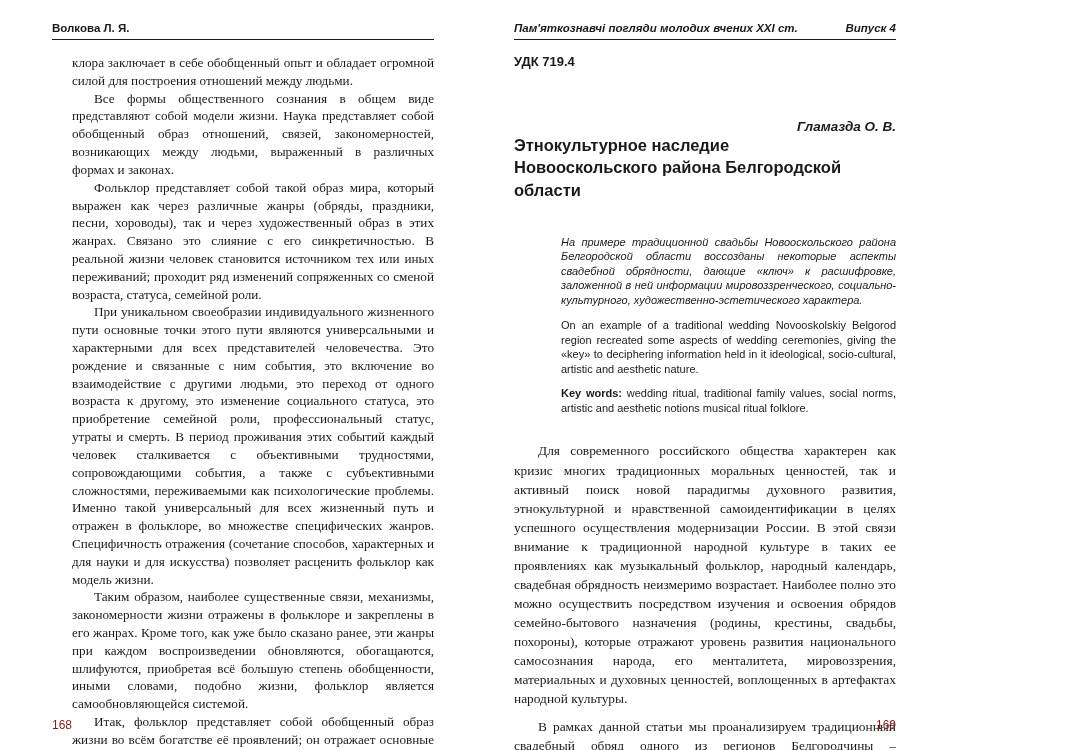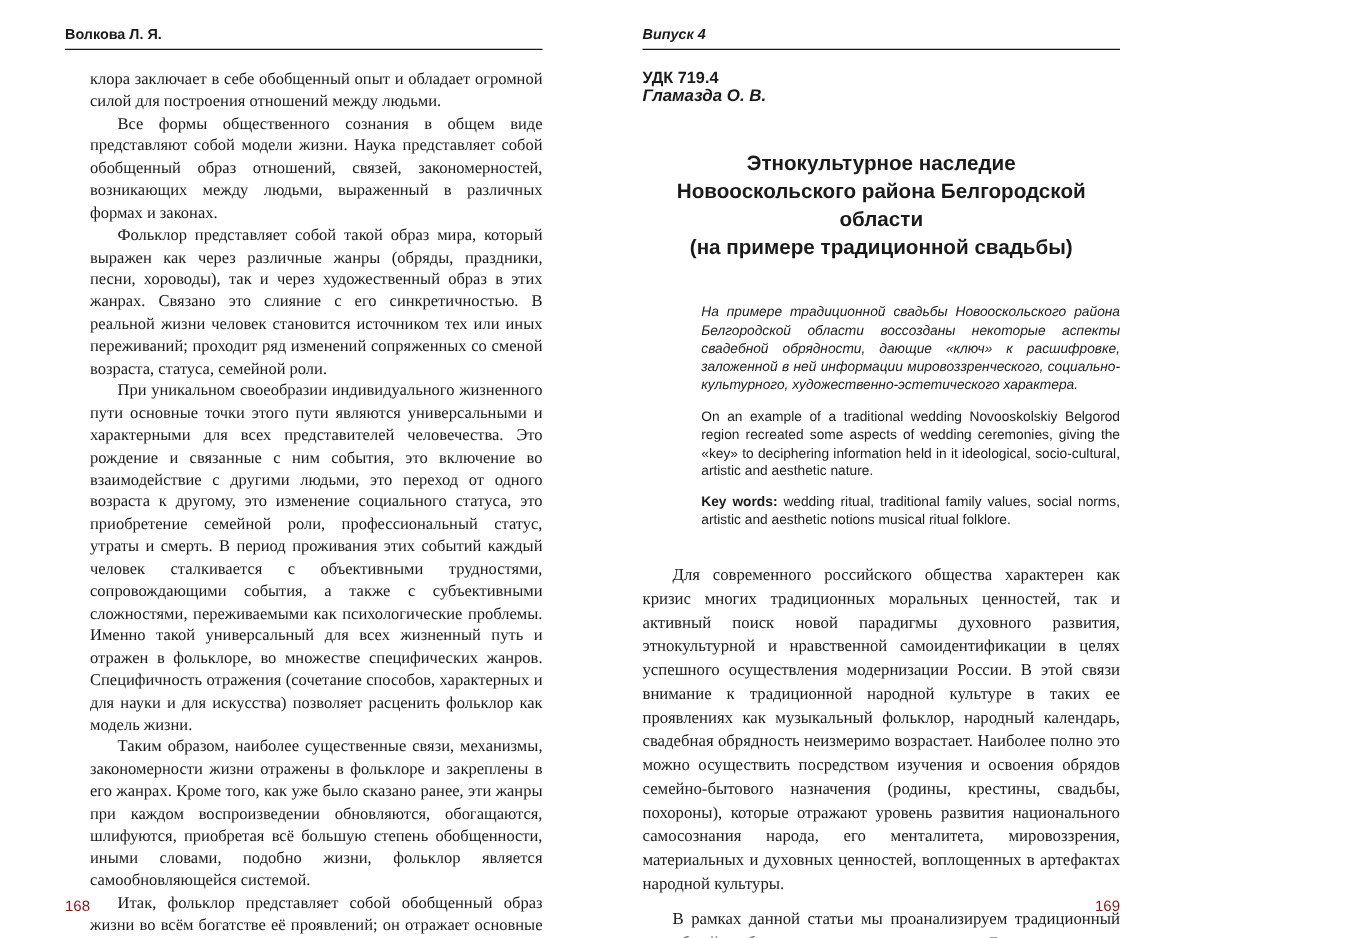--- a/index.html
+++ b/index.html
@@ -60,33 +60,33 @@
   }
   .body-col p.noindent { text-indent: 0; }
 
   .udc {
     font-family: "Liberation Sans", sans-serif;
     font-weight: 700;
     font-size: 13px;
     margin: 4px 0 0 0;
   }
   .author {
-    text-align: left;
+    text-align: right;
     font-family: "Liberation Sans", sans-serif;
     font-weight: 700;
     font-style: italic;
     font-size: 13.5px;
+    margin-top: 50px;
   }
   .article-title {
-    text-align: center;
+    text-align: left;
     font-family: "Liberation Sans", sans-serif;
     font-weight: 700;
     font-size: 16.5px;
     line-height: 1.35;
-    margin-top: 36px;
   }
   .abstract {
     font-family: "Liberation Sans", sans-serif;
     font-size: 11px;
     line-height: 1.32;
     text-align: justify;
     margin-top: 34px;
     font-style: italic;
     margin-left: 47px;
   }
@@ -134,31 +134,31 @@
       <p>При уникальном своеобразии индивидуального жизненного пути основные точки этого пути являются универсальными и характерными для всех представителей человечества. Это рождение и связанные с ним события, это включение во взаимодействие с другими людьми, это переход от одного возраста к другому, это изменение социального статуса, это приобретение семейной роли, профессиональный статус, утраты и смерть. В период проживания этих событий каждый человек сталкивается с объективными трудностями, сопровождающими события, а также с субъективными сложностями, переживаемыми как психологические проблемы. Именно такой универсальный для всех жизненный путь и отражен в фольклоре, во множестве специфических жанров. Специфичность отражения (сочетание способов, характерных и для науки и для искусства) позволяет расценить фольклор как модель жизни.</p>
       <p>Таким образом, наиболее существенные связи, механизмы, закономерности жизни отражены в фольклоре и закреплены в его жанрах. Кроме того, как уже было сказано ранее, эти жанры при каждом воспроизведении обновляются, обогащаются, шлифуются, приобретая всё большую степень обобщенности, иными словами, подобно жизни, фольклор является самообновляющейся системой.</p>
       <p>Итак, фольклор представляет собой обобщенный образ жизни во всём богатстве её проявлений; он отражает основные универсальные наиболее существенные механизмы жизни, изменение жизнедеятельности людей; он самообновляется с динамикой самообновления жизни. Поэтому можно сказать, что фольклор представляет собой модель жизни, а будучи моделью жизни, является постоянным источником информации о ней, о связях, закономерностях и отношениях между людьми, то есть теоретически фольклор является источником психологической информации о человеке.</p>
     </div>
 
     <div class="folio folio-left">168</div>
   </div>
 
   <div class="page page-right">
     <div class="running-head">
+      <span class="rh-center">Пам'яткознавчі погляди молодих вчених XXI ст.</span>
       <span class="rh-right">Випуск 4</span>
     </div>
 
     <div class="udc">УДК 719.4</div>
 
     <div class="author">Гламазда О. В.</div>
 
     <div class="article-title">
       <div>Этнокультурное наследие</div>
       <div>Новооскольского района Белгородской области</div>
-      <div>(на примере традиционной свадьбы)</div>
     </div>
 
     <div class="abstract">
       <p>На примере традиционной свадьбы Новооскольского района Белгородской области воссозданы некоторые аспекты свадебной обрядности, дающие «ключ» к расшифровке, заложенной в ней информации мировоззренческого, социально-культурного, художественно-эстетического характера.</p>
       <p class="eng">On an example of a traditional wedding Novooskolskiy Belgorod region recreated some aspects of wedding ceremonies, giving the «key» to deciphering information held in it ideological, socio-cultural, artistic and aesthetic nature.</p>
       <p class="kw-en"><span class="kw-label-en">Key words:</span><span> wedding ritual, traditional family values, social norms, artistic and aesthetic notions musical ritual folklore.</span></p>
     </div>
 
     <div class="right-body">
       <p>Для современного российского общества характерен как кризис многих традиционных моральных ценностей, так и активный поиск новой парадигмы духовного развития, этнокультурной и нравственной самоидентификации в целях успешного осуществления модернизации России. В этой связи внимание к традиционной народной культуре в таких ее проявлениях как музыкальный фольклор, народный календарь, свадебная обрядность неизмеримо возрастает. Наиболее полно это можно осуществить посредством изучения и освоения обрядов семейно-бытового назначения (родины, крестины, свадьбы, похороны), которые отражают уровень развития национального самосознания народа, его менталитета, мировоззрения, материальных и духовных ценностей, воплощенных в артефактах народной культуры.</p>

